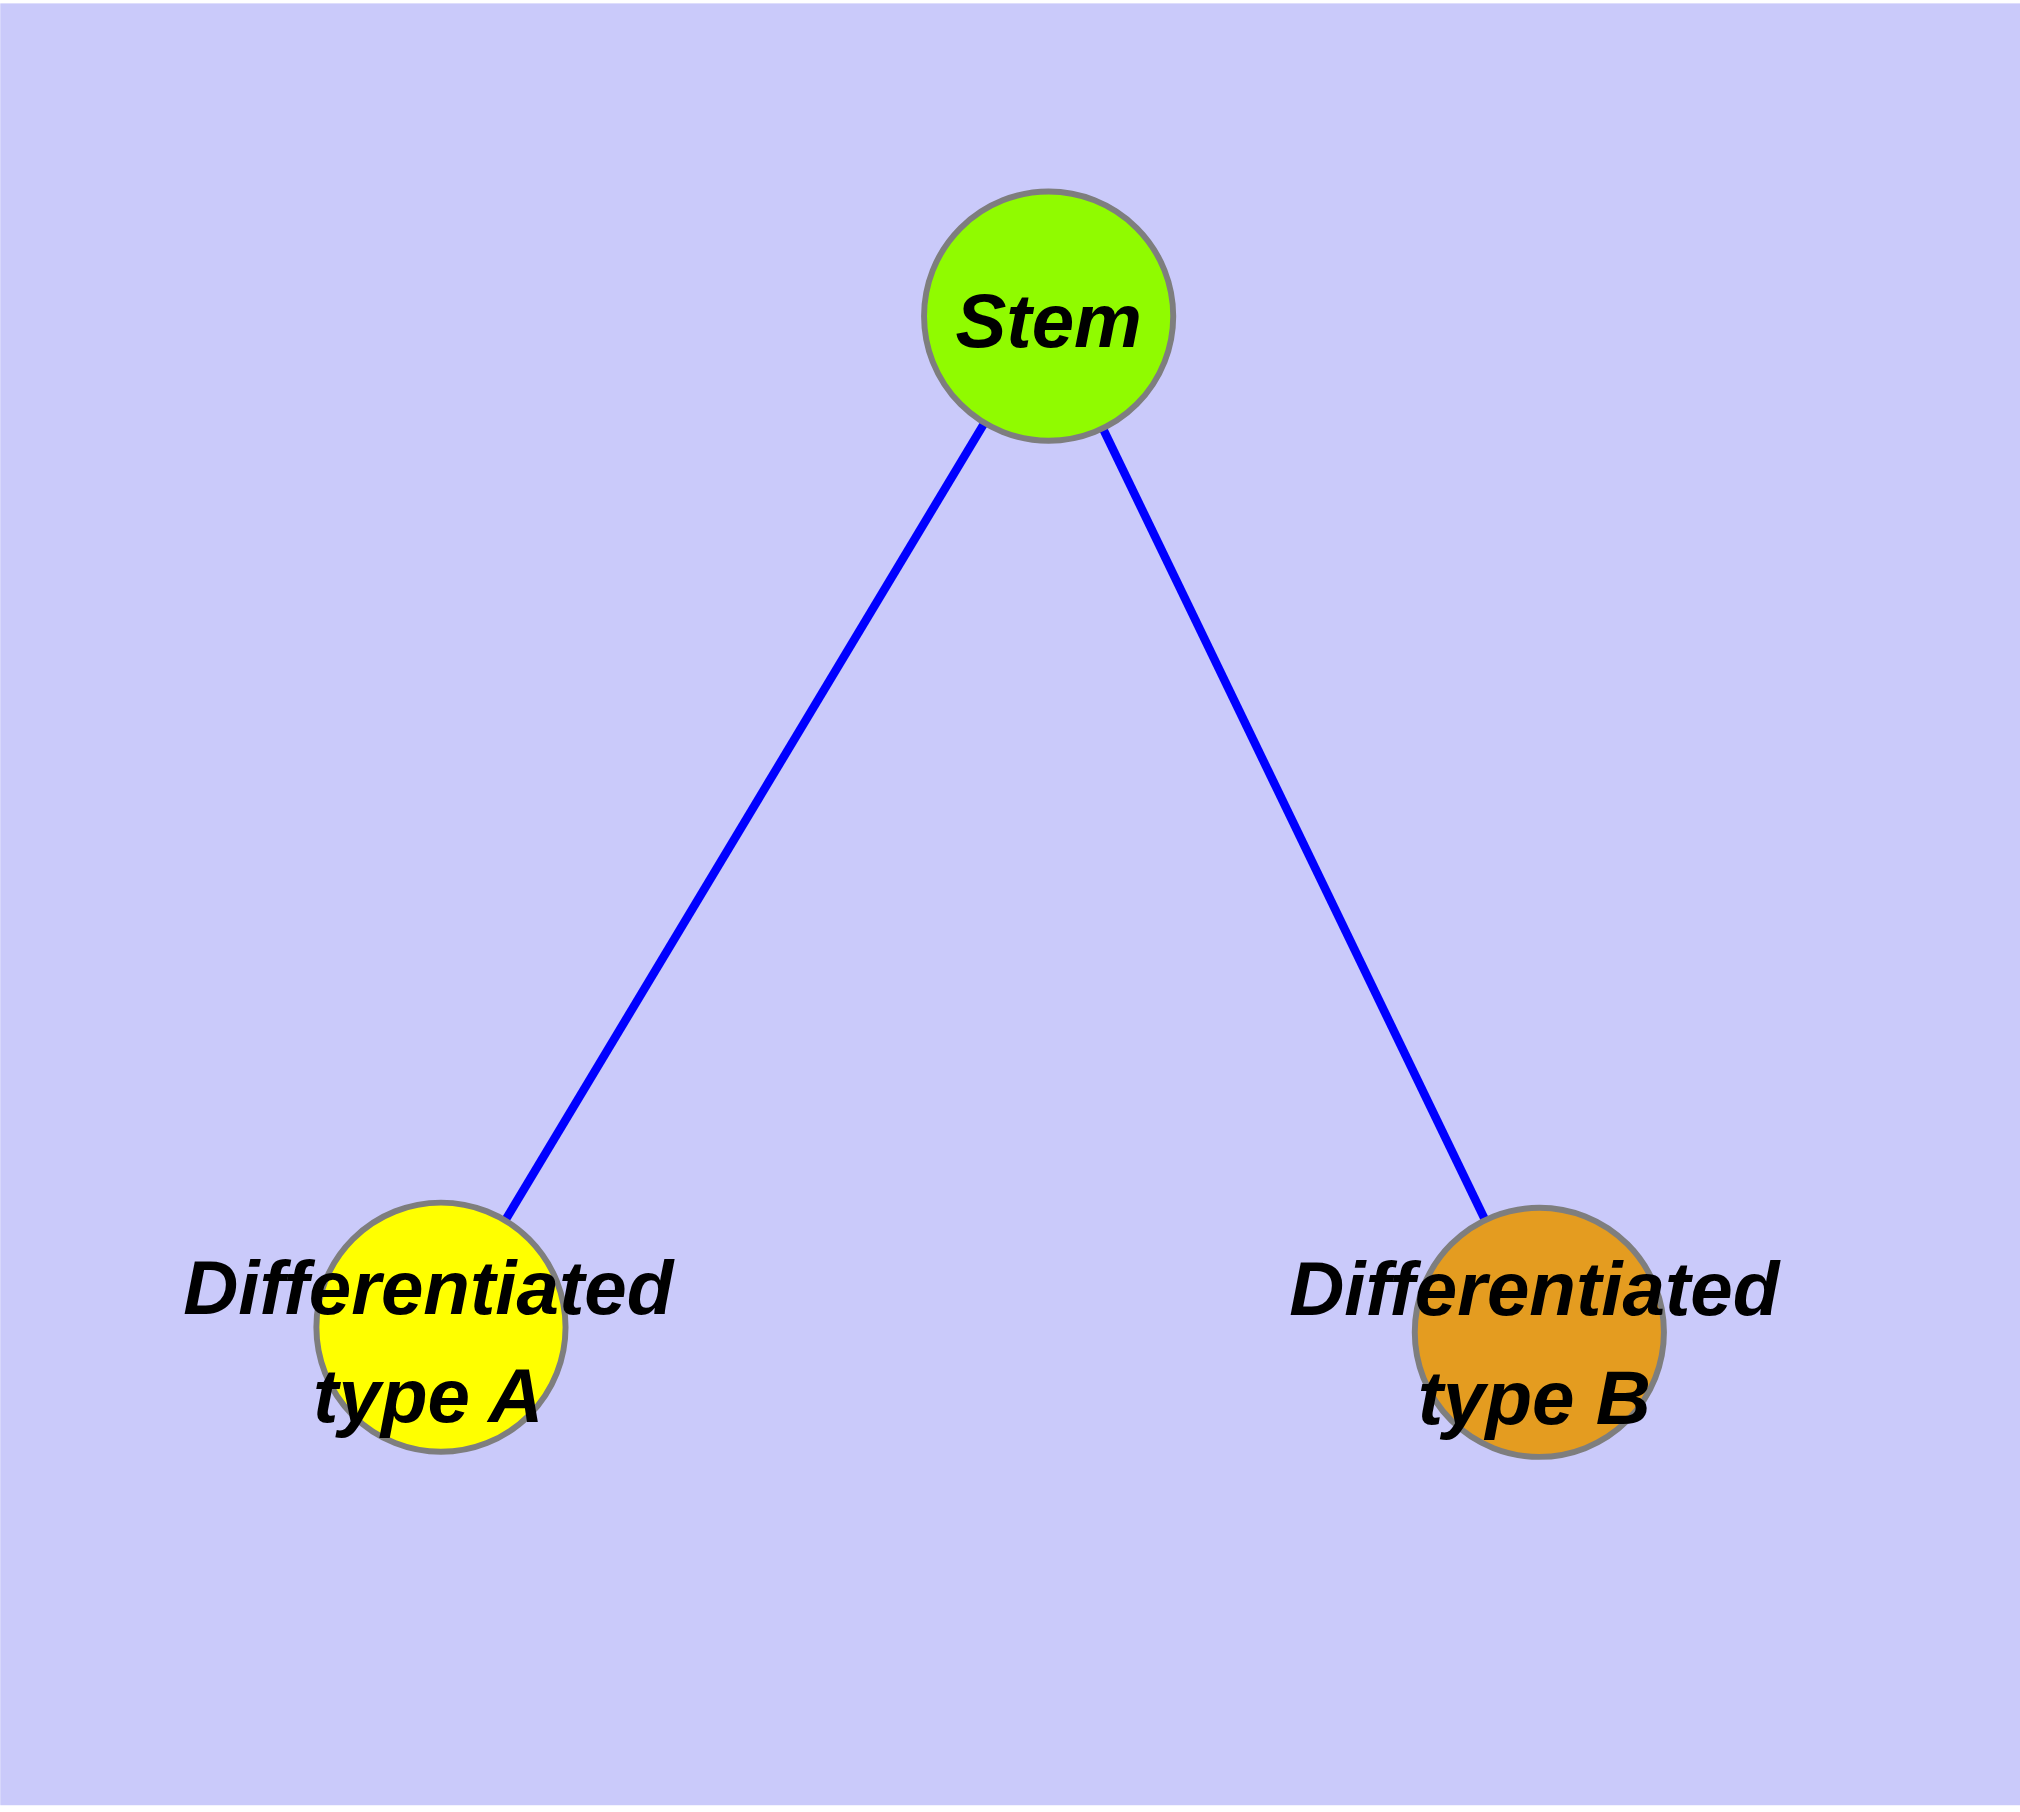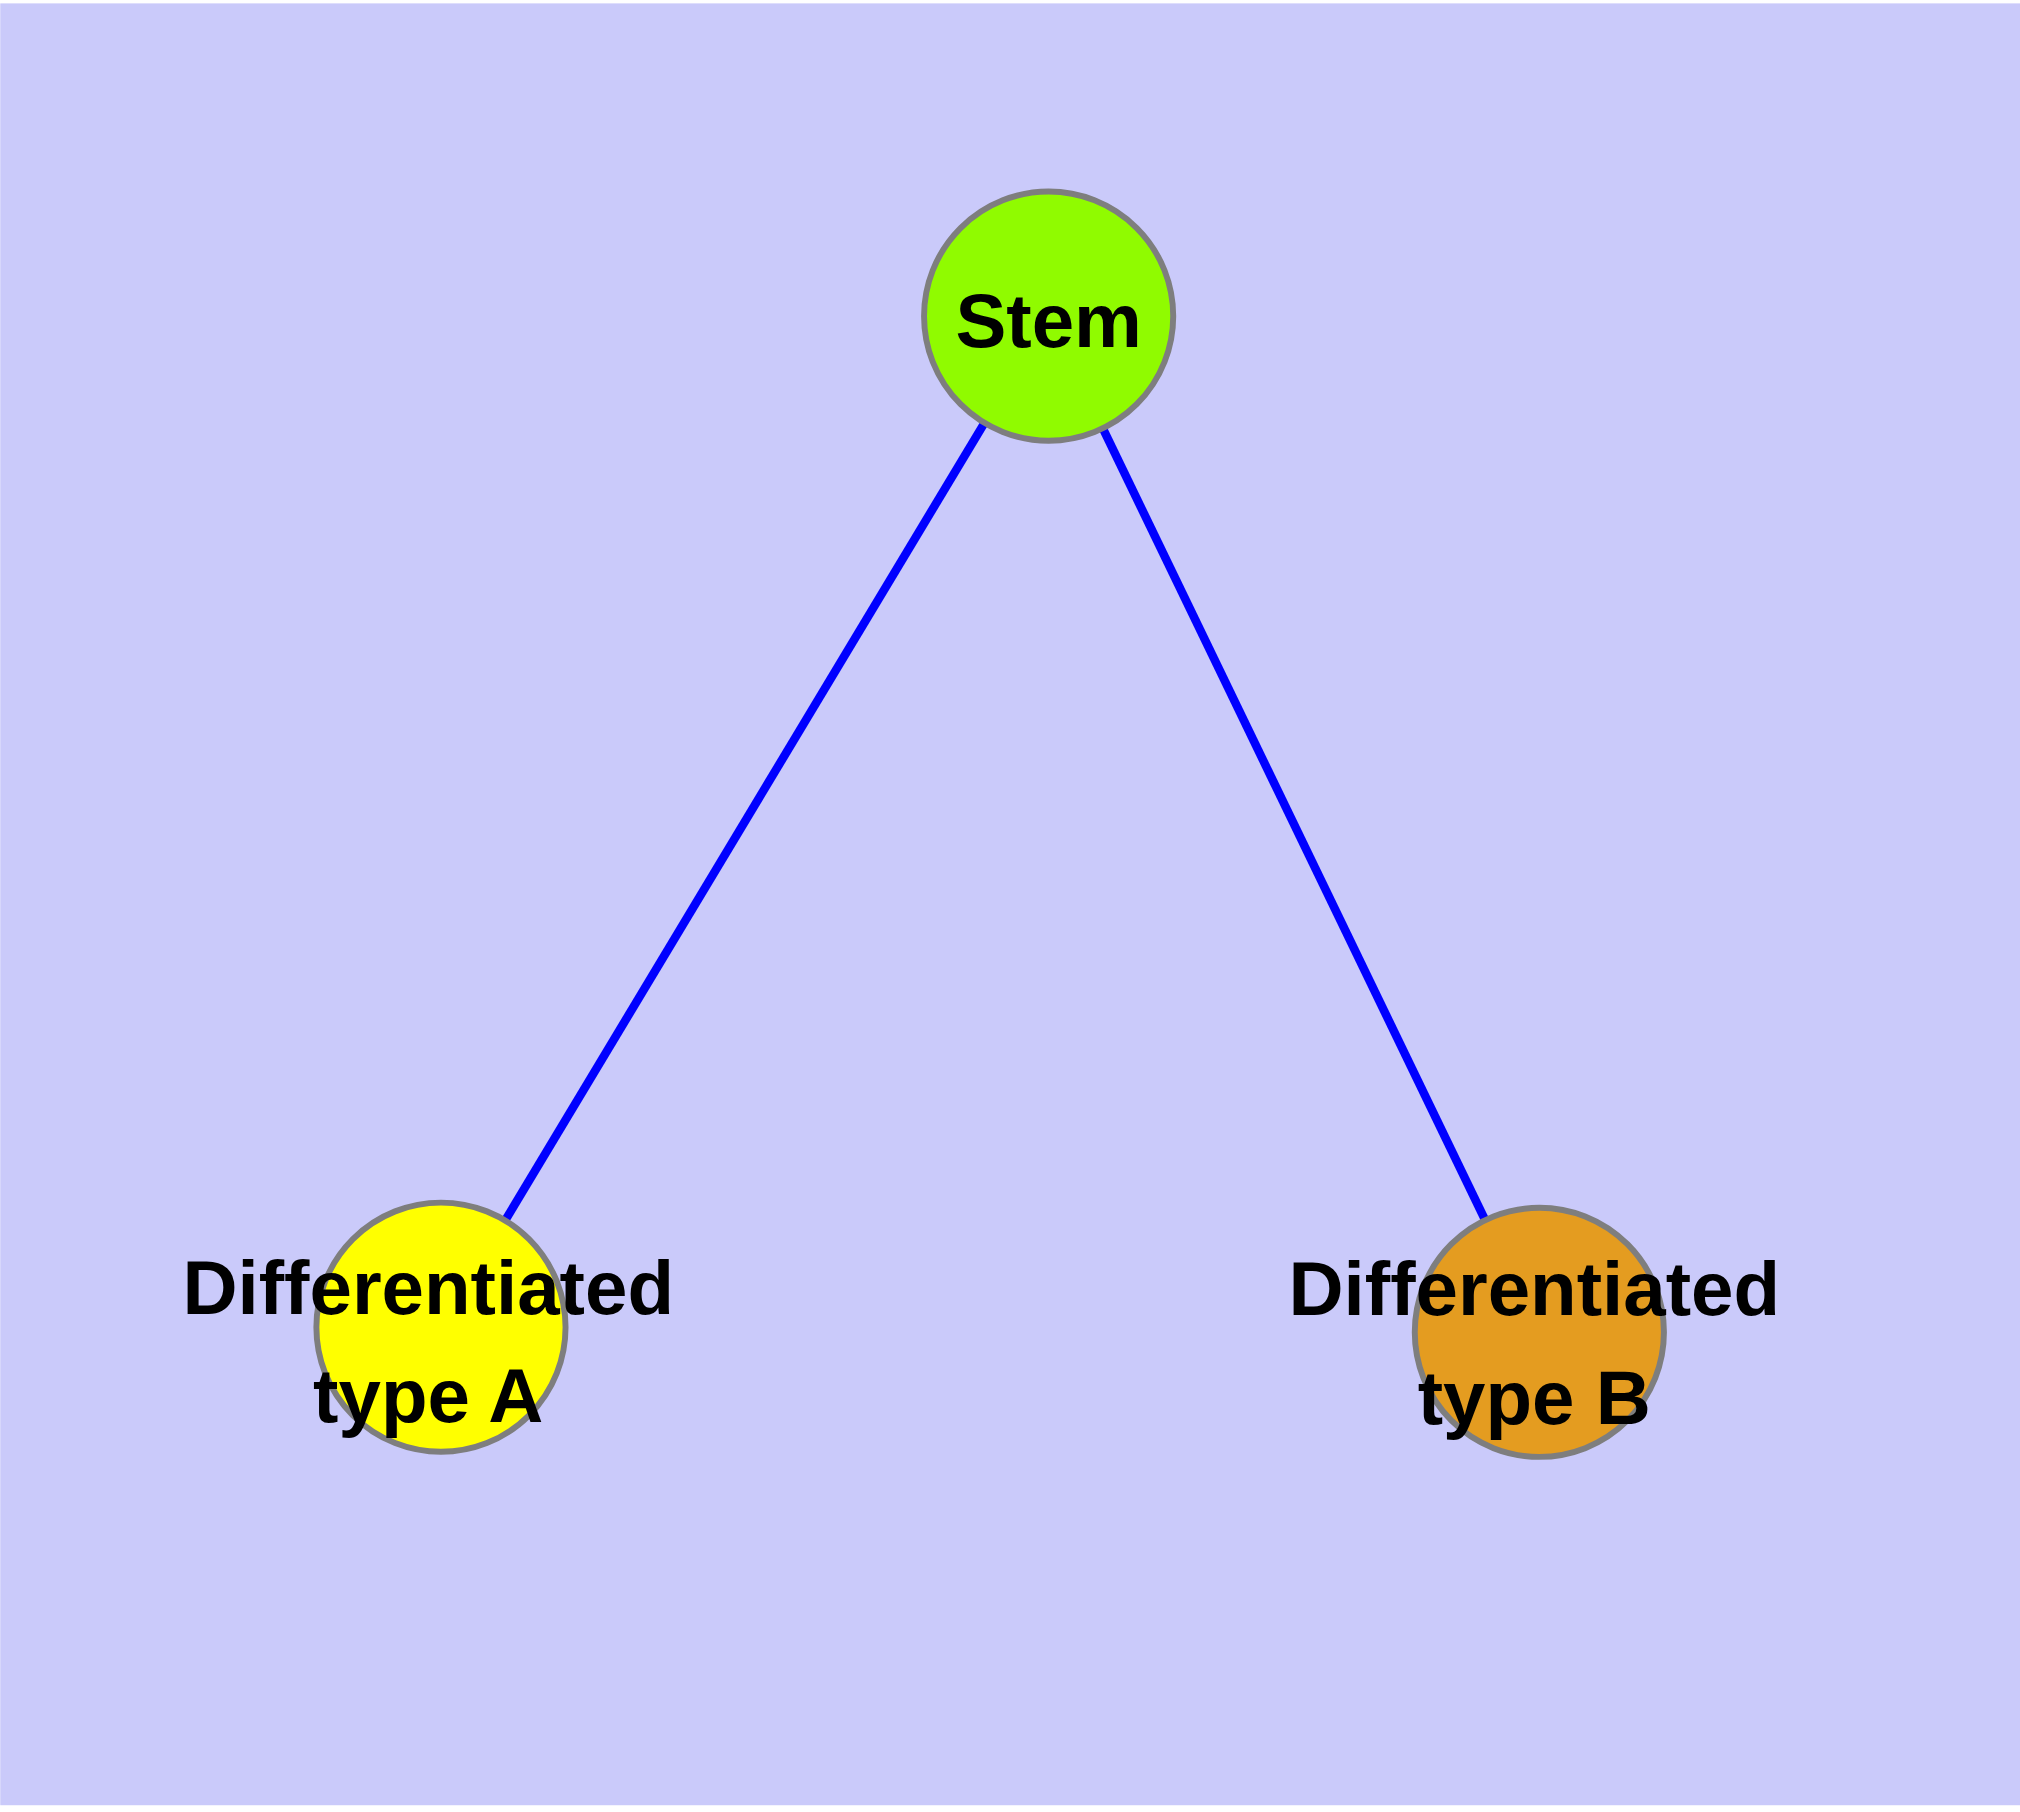--- a/index.html
+++ b/index.html
@@ -8,20 +8,21 @@
     width: 2021px;
     height: 1812px;
     background: #ffffff;
     overflow: hidden;
     font-family: "Liberation Sans", sans-serif;
   }
   #figure-wrap {
     position: relative;
     width: 2021px;
     height: 1812px;
+    font-style: italic;
   }
   svg {
     display: block;
     width: 2021px;
     height: 1812px;
   }
   .edge {
     stroke-width: 10;
     stroke-linecap: butt;
     fill: none;

